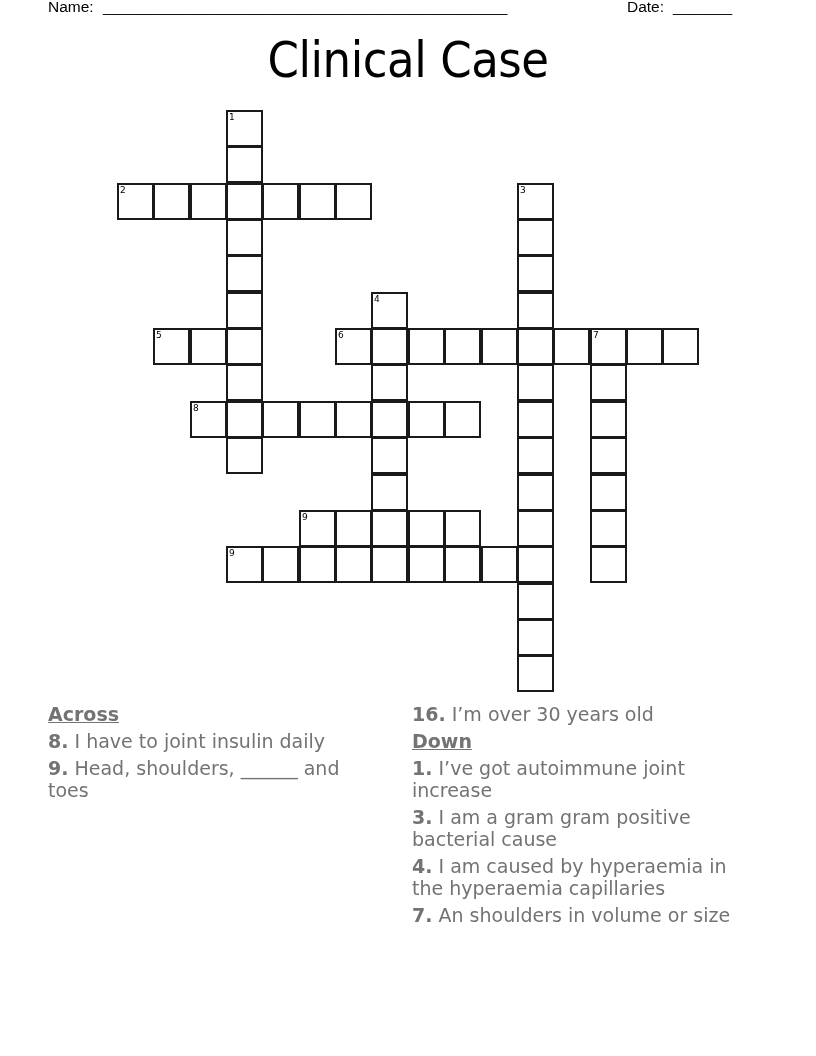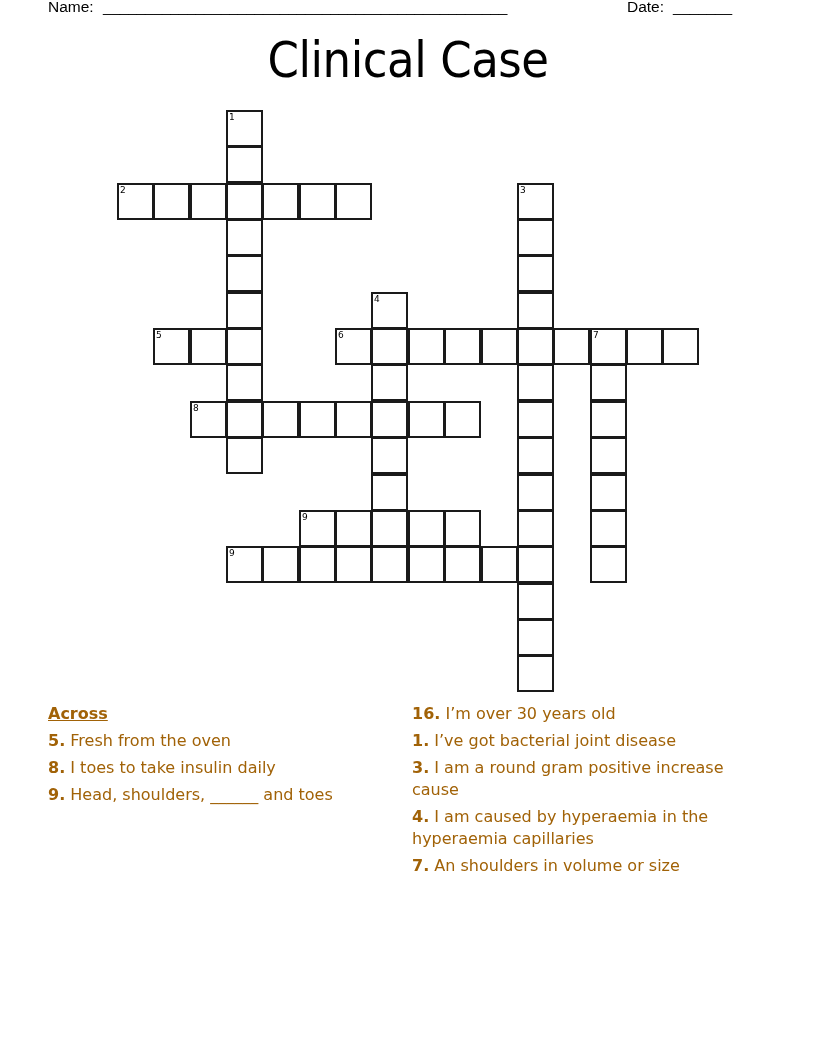--- a/index.html
+++ b/index.html
@@ -21,22 +21,22 @@
   .grid { position: absolute; left: 0; top: 0; width: 816px; height: 700px; }
   .cell {
     position: absolute; box-sizing: border-box; border: 2px solid #1a1a1a;
     background: #fff;
   }
   .cell .num {
     position: absolute; left: 1px; top: 0px; font-family: "DejaVu Sans", sans-serif;
     font-size: 9px; line-height: 10px; color: #000;
   }
   .clues {
-    position: absolute; font-family: "DejaVu Sans", sans-serif; font-size: 16px;
-    line-height: 22px; color: #a16207;
+    position: absolute; font-family: "DejaVu Sans", sans-serif; font-size: 19px;
+    line-height: 22px; color: #737373;
   }
   .clues .heading { font-weight: bold; text-decoration: underline; margin-bottom: 5px; }
   .clues .clue { margin-bottom: 5px; }
   .clues .clue b { font-weight: bold; }
   .col-left { left: 48px; top: 703px; width: 330px; }
   .col-right { left: 412px; top: 703px; width: 330px; }
 </style>
 </head>
 <body>
 
@@ -138,24 +138,24 @@
     <div class="cell" style="left: 262px; top: 546px; width: 37px; height: 37px;"></div>
     <div class="cell" style="left: 299px; top: 546px; width: 37px; height: 37px;"></div>
     <div class="cell" style="left: 335px; top: 546px; width: 37px; height: 37px;"></div>
     <div class="cell" style="left: 408px; top: 546px; width: 37px; height: 37px;"></div>
     <div class="cell" style="left: 444px; top: 546px; width: 37px; height: 37px;"></div>
     <div class="cell" style="left: 481px; top: 546px; width: 37px; height: 37px;"></div>
   </div>
 
 <div class="clues col-left">
   <div class="heading">Across</div>
-  <div class="clue"><b>5.</b> <span>Fresh from the oven</span></div>
-  <div class="clue"><b>8.</b> <span>I toes to take insulin daily</span></div>
+  <div class="clue"><b>8.</b> <span>I have to joint insulin daily</span></div>
   <div class="clue"><b>9.</b> <span>Head, shoulders, ______ and toes</span></div>
 </div>
 
 <div class="clues col-right">
   <div class="clue"><b>16.</b> <span>I’m over 30 years old</span></div>
-  <div class="clue"><b>1.</b> <span>I’ve got bacterial joint disease</span></div>
-  <div class="clue"><b>3.</b> <span>I am a round gram positive increase cause</span></div>
+  <div class="heading">Down</div>
+  <div class="clue"><b>1.</b> <span>I’ve got autoimmune joint increase</span></div>
+  <div class="clue"><b>3.</b> <span>I am a gram gram positive bacterial cause</span></div>
   <div class="clue"><b>4.</b> <span>I am caused by hyperaemia in the hyperaemia capillaries</span></div>
   <div class="clue"><b>7.</b> <span>An shoulders in volume or size</span></div>
 </div>
 
 </body></html>

